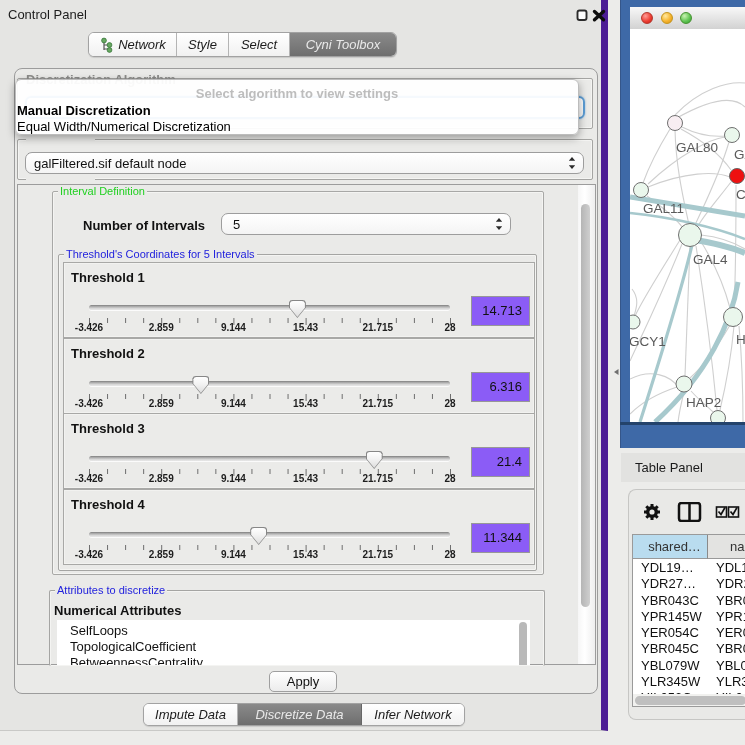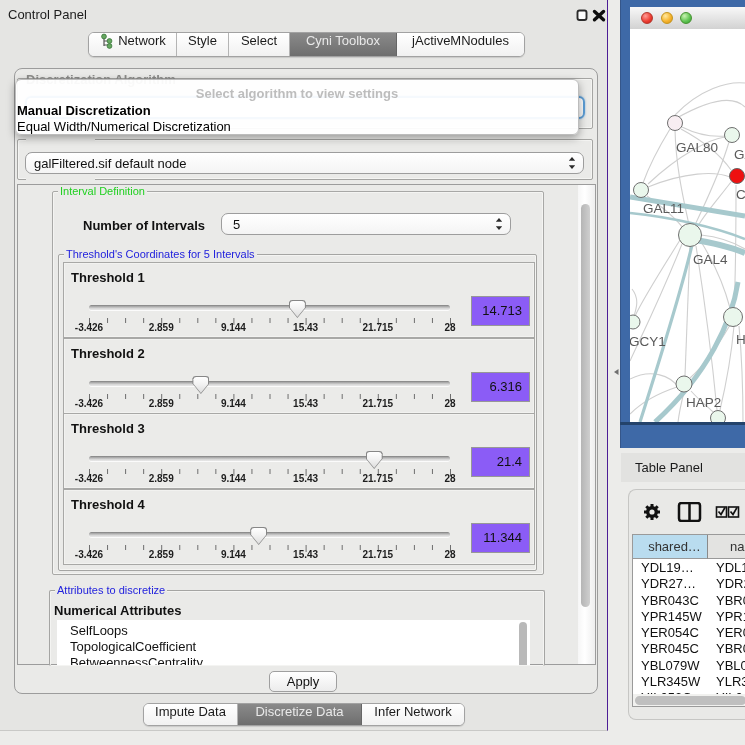--- a/index.html
+++ b/index.html
@@ -1,23 +1,23 @@
 <!DOCTYPE html>
 <html><head>
 <meta charset="utf-8">
 <style>
 html,body{margin:0;padding:0;}
 #root{position:relative;width:745px;height:745px;overflow:hidden;background:#ececea;font-family:"Liberation Sans",sans-serif;}
 .abs{position:absolute;}
 
-#lwin{left:0;top:0;width:608px;height:731px;background:#e5e5e3;border-right:1px solid #4c1d95;border-bottom:1px solid #c9c9c7;box-sizing:border-box;}
+#lwin{left:0;top:0;width:608px;height:731px;background:#e5e5e3;border-right:7px solid #4c1d95;border-bottom:1px solid #c9c9c7;box-sizing:border-box;}
 #lwin .title{left:8px;top:7px;font-size:13px;color:#1c1c1c;}
 
 .seg{display:flex;background:#fff;border:1px solid #a2a2a2;border-radius:6px;box-shadow:0 1px 1px rgba(0,0,0,0.12);overflow:hidden;}
-.seg .sg{display:flex;justify-content:center;font-size:13px;color:#1b1b1b;border-right:1px solid #b4b4b4;background:linear-gradient(#ffffff,#f1f1f1);white-space:nowrap;}
+.seg .sg{display:flex;align-items:center;justify-content:center;font-size:13px;color:#1b1b1b;border-right:1px solid #b4b4b4;background:linear-gradient(#ffffff,#f1f1f1);white-space:nowrap;font-style:italic;}
 .seg .sg:last-child{border-right:none;}
 .seg .sel{background:linear-gradient(#8a8a8a,#6e6e6e);color:#e9e9e9;border-right-color:#666;}
 
 #tabpanel{left:14px;top:68px;width:584px;height:626px;border:1px solid #9c9c9c;border-radius:8px;background:#eaeae8;box-sizing:border-box;}
 .grp{position:absolute;border:1px solid #a5a5a3;border-radius:2px;box-shadow:inset 0 0 0 1px #f4f4f2;}
 .grptitle{position:absolute;font-size:11px;background:#eaeae8;padding:0 2px;line-height:13px;}
 .combo{position:absolute;background:linear-gradient(#ffffff,#f4f4f4);border:1px solid #9d9d9d;border-radius:7px;box-sizing:border-box;font-size:13px;color:#111;display:flex;align-items:center;}
 .combo .txt{padding-left:8px;}
 .arrows{position:absolute;right:6px;top:50%;transform:translateY(-50%);width:9px;}
 .arrows svg{display:block;}
@@ -71,21 +71,20 @@
         <svg width="15" height="16" viewBox="0 0 15 16" style="margin-right:4px;">
           <path d="M5 4 L5 13 M5 8 L10 8 M5 12 L10 12" stroke="#555" stroke-width="1.2" fill="none"></path>
           <circle cx="5" cy="3.5" r="2.4" fill="#67a861" stroke="#39763a" stroke-width="0.8"></circle>
           <circle cx="10.5" cy="8" r="2.4" fill="#67a861" stroke="#39763a" stroke-width="0.8"></circle>
           <circle cx="10.5" cy="13" r="2.4" fill="#67a861" stroke="#39763a" stroke-width="0.8"></circle>
         </svg>
         Network</div>
       <div class="sg" style="width:51px;">Style</div>
       <div class="sg" style="width:60px;">Select</div>
       <div class="sg sel" style="width:106px;">Cyni Toolbox</div>
-      <div class="sg" style="width:127px;">jActiveMNodules</div>
     </div>
 
     <div id="tabpanel" class="abs"></div>
 
     <div class="grp" style="left:17px;top:78px;width:574px;height:49px;"></div>
     <div class="abs" style="left:26px;top:72px;font-size:13px;font-weight:bold;color:#8c8c8a;background:transparent;">Discretization Algorithm</div>
     <div class="combo" style="left:25px;top:96px;width:560px;height:23px;border:2.5px solid #5b9cd4;box-shadow:0 0 2px #7db4e2;border-radius:6px;"></div>
 
     <div class="grp" style="left:17px;top:139px;width:574px;height:39px;"></div>
     <div class="abs" style="left:26px;top:134px;font-size:13px;font-weight:bold;color:#222;background:#eaeae8;padding:16px 2px;">Table Data</div>

